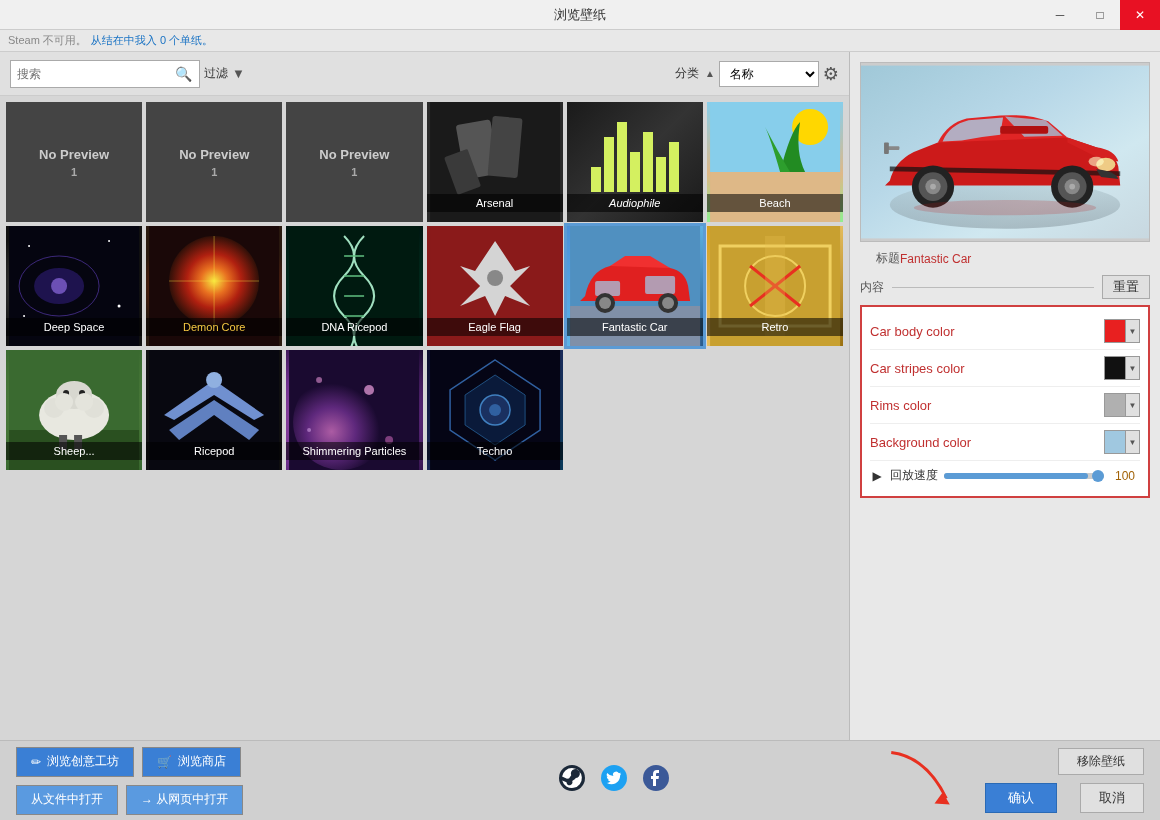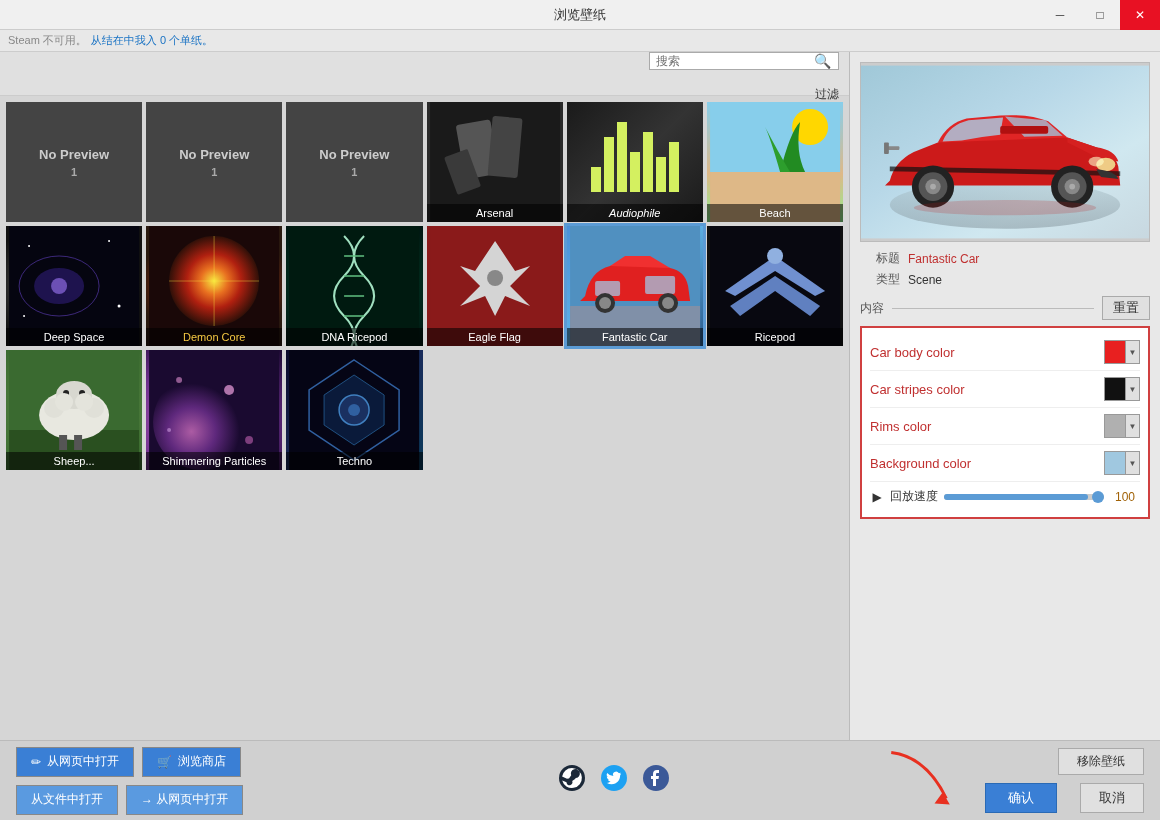--- a/index.html
+++ b/index.html
@@ -75,25 +75,24 @@
       display: flex;
       flex-direction: column;
       border-right: 1px solid #bbb;
     }
 
     
     .toolbar {
       background: #e0e0e0;
       height: 44px;
       display: flex;
-      align-items: flex-end;
+      align-items: center;
       padding: 0 10px;
-      gap: 16px;
+      gap: 4px;
       border-bottom: 1px solid #ccc;
-      flex-direction: column;
     }
     .search-box {
       display: flex;
       align-items: center;
       background: white;
       border: 1px solid #aaa;
       height: 28px;
       width: 190px;
       padding: 0 6px;
     }
@@ -165,21 +164,21 @@
       display: flex;
       flex-direction: column;
       align-items: center;
       justify-content: center;
     }
     .grid-item.selected {
       outline: 3px solid #5b9bd5;
     }
     .grid-item-label {
       position: absolute;
-      bottom: 0;
+      bottom: 10px;
       left: 0;
       right: 0;
       background: rgba(0,0,0,0.55);
       color: white;
       font-size: 11px;
       text-align: center;
       padding: 3px 2px;
     }
     .no-preview {
       background: #444;
@@ -225,21 +224,20 @@
 
     
     .meta-section {
       display: flex;
       flex-direction: column;
       gap: 4px;
     }
     .meta-row {
       display: flex;
       align-items: center;
-      gap: 8px;
       font-size: 12px;
     }
     .meta-key {
       color: #555;
       width: 40px;
       text-align: right;
     }
     .meta-value {
       color: #333;
     }
@@ -634,47 +632,57 @@
             <rect x="25" y="55" width="25" height="15" rx="2" fill="#a0d0f0" opacity="0.7"></rect>
             <rect x="75" y="50" width="30" height="18" rx="2" fill="#a0d0f0" opacity="0.7"></rect>
             <circle cx="35" cy="77" r="10" fill="#333"></circle>
             <circle cx="35" cy="77" r="6" fill="#888"></circle>
             <circle cx="98" cy="77" r="10" fill="#333"></circle>
             <circle cx="98" cy="77" r="6" fill="#888"></circle>
           </svg>
           <div class="grid-item-label lbl-white">Fantastic Car</div>
         </div>
 
-
-        <div class="grid-item gi-ricepod">
-          <svg width="100%" height="100%" viewBox="0 0 130 120" xmlns="http://www.w3.org/2000/svg">
-            <rect width="130" height="120" fill="#080810"></rect>
-            <path d="M 65 50 L 20 80 L 30 90 L 65 65 L 100 90 L 110 80 Z" fill="#6080c0"></path>
-            <path d="M 65 30 L 15 65 L 25 70 L 65 45 L 105 70 L 115 65 Z" fill="#7090d0"></path>
-            <circle cx="65" cy="30" r="8" fill="#90b0e0"></circle>
-          </svg>
-          <div class="grid-item-label lbl-white">Ricepod</div>
+        <div class="grid-item gi-retro">
+          <svg width="100%" height="100%" viewBox="0 0 130 120" xmlns="http://www.w3.org/2000/svg">
+            <rect width="130" height="120" fill="#c8a030"></rect>
+            <rect x="10" y="20" width="110" height="80" fill="none" stroke="#f0d060" stroke-width="3"></rect>
+            <circle cx="65" cy="60" r="30" fill="none" stroke="#f0d060" stroke-width="2"></circle>
+            <path d="M 40 40 L 90 80 M 90 40 L 40 80" stroke="#e83020" stroke-width="3"></path>
+            <rect x="55" y="10" width="20" height="100" fill="#e8c050" opacity="0.3"></rect>
+          </svg>
+          <div class="grid-item-label lbl-white">Retro</div>
         </div>
 
         <div class="grid-item gi-sheep">
           <svg width="100%" height="100%" viewBox="0 0 130 120" xmlns="http://www.w3.org/2000/svg">
             <rect width="130" height="120" fill="#3a6a30"></rect>
             <rect y="80" width="130" height="40" fill="#2a5020"></rect>
             <ellipse cx="65" cy="65" rx="35" ry="25" fill="#e8e8e0"></ellipse>
             <ellipse cx="65" cy="45" rx="18" ry="14" fill="#d8d8d0"></ellipse>
             <circle cx="57" cy="43" r="3" fill="#222"></circle>
             <circle cx="73" cy="43" r="3" fill="#222"></circle>
             <rect x="50" y="85" width="8" height="15" fill="#555"></rect>
             <rect x="65" y="85" width="8" height="15" fill="#555"></rect>
             <circle cx="45" cy="58" r="10" fill="#e0e0d8"></circle>
             <circle cx="85" cy="58" r="10" fill="#e0e0d8"></circle>
             <circle cx="55" cy="52" r="9" fill="#e4e4dc"></circle>
             <circle cx="75" cy="52" r="9" fill="#e4e4dc"></circle>
           </svg>
           <div class="grid-item-label lbl-white">Sheep...</div>
+        </div>
+
+        <div class="grid-item gi-ricepod">
+          <svg width="100%" height="100%" viewBox="0 0 130 120" xmlns="http://www.w3.org/2000/svg">
+            <rect width="130" height="120" fill="#080810"></rect>
+            <path d="M 65 50 L 20 80 L 30 90 L 65 65 L 100 90 L 110 80 Z" fill="#6080c0"></path>
+            <path d="M 65 30 L 15 65 L 25 70 L 65 45 L 105 70 L 115 65 Z" fill="#7090d0"></path>
+            <circle cx="65" cy="30" r="8" fill="#90b0e0"></circle>
+          </svg>
+          <div class="grid-item-label lbl-white">Ricepod</div>
         </div>
 
         <div class="grid-item gi-shimmering">
           <svg width="100%" height="100%" viewBox="0 0 130 120" xmlns="http://www.w3.org/2000/svg">
             <rect width="130" height="120" fill="#1a0a30"></rect>
             <radialGradient id="sg1" cx="40%" cy="60%" r="50%">
               <stop offset="0%" stop-color="#d070c0"></stop>
               <stop offset="50%" stop-color="#703090"></stop>
               <stop offset="100%" stop-color="#1a0a30"></stop>
             </radialGradient>
@@ -756,24 +764,20 @@
 
         <ellipse cx="150" cy="148" rx="95" ry="8" fill="#c01818" opacity="0.2"></ellipse>
       </svg>
     </div>
 
     <div class="meta-section">
       <div class="meta-row">
         <span class="meta-key">标题</span>
         <span class="meta-value" style="color:#c03030;font-weight:500;">Fantastic Car</span>
       </div>
-      <div class="meta-row">
-        <span class="meta-key">类型</span>
-        <span class="meta-value">Scene</span>
-      </div>
     </div>
 
     <div class="content-section">
       <div class="content-header">
         <span class="content-label">内容</span>
         <div class="content-line"></div>
         <button class="reset-btn">重置</button>
       </div>
 
       <div class="color-options-box">
@@ -824,21 +828,21 @@
     </div>
 
   </div>
 </div>
 
 <div class="bottom-bar">
   <div class="bottom-left">
     <div class="bottom-row">
       <button class="bottom-btn">
         <span>✏</span>
-        <span>从网页中打开</span>
+        <span>浏览创意工坊</span>
       </button>
       <button class="bottom-btn">
         <span>🛒</span>
         <span>浏览商店</span>
       </button>
     </div>
     <div class="bottom-row">
       <button class="bottom-btn" style="background:#5a9ae0;">
         <span>从文件中打开</span>
       </button>

